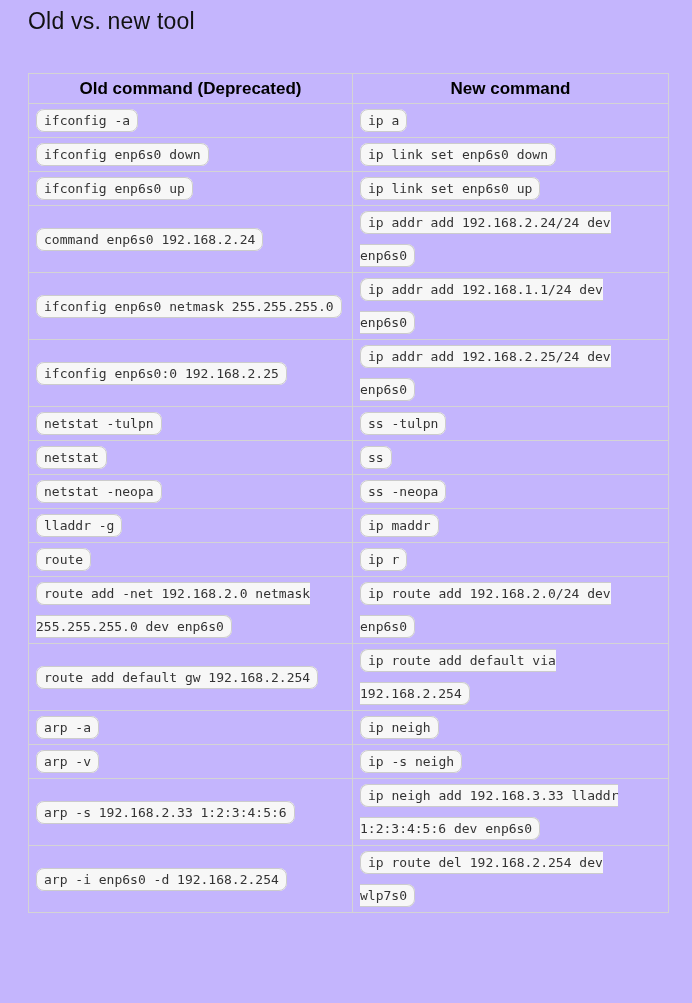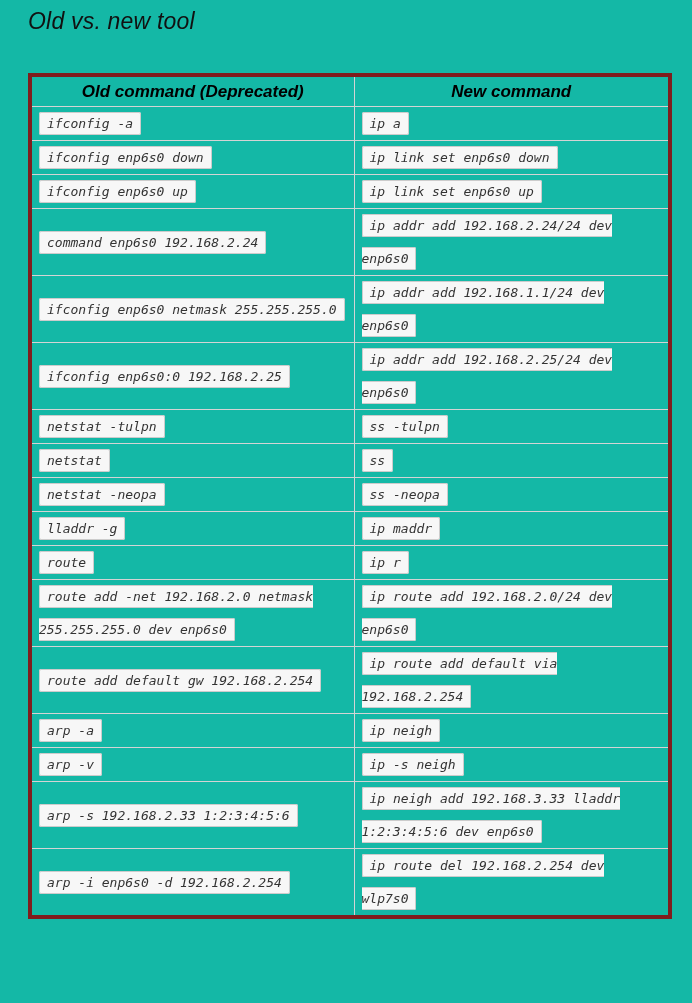--- a/index.html
+++ b/index.html
@@ -6,45 +6,44 @@
   html, body {
     margin: 0;
     padding: 0;
     background: #ffffff;
     font-family: "Liberation Sans", sans-serif;
     color: #1b1b1b;
   }
   .page {
     width: 692px;
     height: 1003px;
-    background: #14b8a6;
+    background: #c4b5fd;
     padding: 8px 24px 12px 28px;
     overflow: hidden;
-    font-style: italic;
   }
   h1.title {
     font-size: 23px;
     font-weight: 400;
     margin: 0;
     padding: 0;
     color: #111111;
     letter-spacing: 0.2px;
   }
   p.subtitle {
     font-size: 15px;
     font-weight: 400;
     margin: 24px 0 0 0;
     color: #222222;
   }
   table.cmd-table {
     margin-top: 38px;
     border-collapse: collapse;
     width: 640px;
     table-layout: fixed;
-    border: 4px solid #7f1d1d;
+    border: 1px solid #7f1d1d;
   }
   table.cmd-table th,
   table.cmd-table td {
     border: 1px solid #d4d4d4;
     vertical-align: middle;
   }
   table.cmd-table th {
     font-size: 17px;
     font-weight: 700;
     color: #000000;
@@ -58,21 +57,21 @@
     padding: 0 7px;
     line-height: 33px;
     font-size: 13px;
   }
   kbd.cmd {
     font-family: "DejaVu Sans Mono", monospace;
     font-size: 13px;
     color: #333333;
     background: #f7f7f7;
     border: 1px solid #cccccc;
-    border-radius: 2px;
+    border-radius: 8px;
     padding: 3px 7px;
     white-space: pre-line;
     box-decoration-break: slice;
     -webkit-box-decoration-break: slice;
   }
 </style>
 </head>
 <body>
 
 <div class="page">

